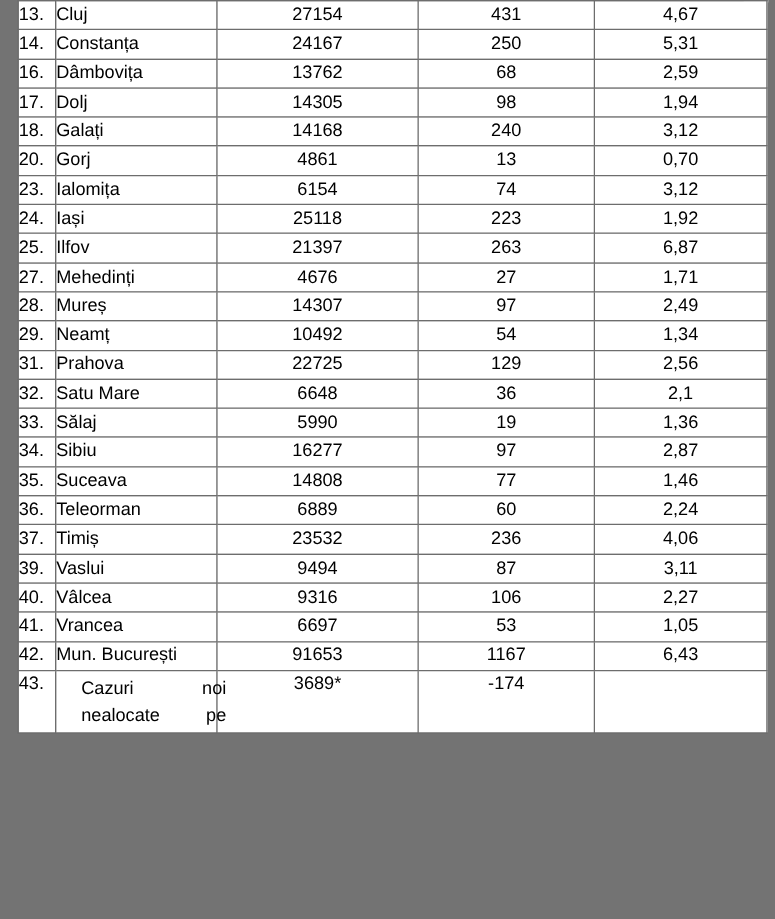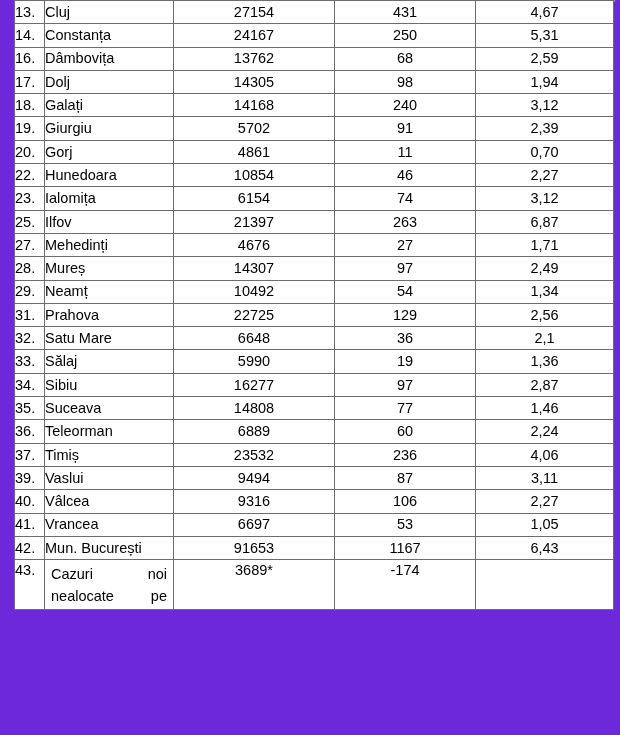--- a/index.html
+++ b/index.html
@@ -11,21 +11,21 @@
     width: 620px;
     height: 735px;
     overflow: hidden;
     font-family: "Liberation Sans", sans-serif;
     color: #000000;
   }
   .page {
     position: relative;
     width: 620px;
     height: 735px;
-    background: #6d28d9;
+    background: #737373;
   }
   .table-wrap {
     position: absolute;
     left: 14px;
     top: 0px;
     width: 599px;
   }
   table.data-table {
     border-collapse: collapse;
     table-layout: fixed;
@@ -76,20 +76,21 @@
     padding-top: 3px;
     padding-left: 6px;
     padding-right: 6px;
   }
   .jline {
     display: flex;
     justify-content: space-between;
     width: 100%;
     line-height: 1.52;
     white-space: nowrap;
+    margin-left: 14px;
   }
   .top-nick {
     position: absolute;
     left: 595px;
     top: 0px;
     width: 20px;
     height: 2px;
     background: #9a9a9a;
   }
   .top-tick {
@@ -148,46 +149,39 @@
             <td class="num">1,94</td>
           </tr>
           <tr class="row">
             <td class="idx">18.</td>
             <td class="name">Galați</td>
             <td class="num">14168</td>
             <td class="num">240</td>
             <td class="num">3,12</td>
           </tr>
           <tr class="row">
-            <td class="idx">19.</td>
-            <td class="name">Giurgiu</td>
-            <td class="num">5702</td>
-            <td class="num">91</td>
-            <td class="num">2,39</td>
-          </tr>
-          <tr class="row">
             <td class="idx">20.</td>
             <td class="name">Gorj</td>
             <td class="num">4861</td>
-            <td class="num">11</td>
+            <td class="num">13</td>
             <td class="num">0,70</td>
-          </tr>
-          <tr class="row">
-            <td class="idx">22.</td>
-            <td class="name">Hunedoara</td>
-            <td class="num">10854</td>
-            <td class="num">46</td>
-            <td class="num">2,27</td>
           </tr>
           <tr class="row">
             <td class="idx">23.</td>
             <td class="name">Ialomița</td>
             <td class="num">6154</td>
             <td class="num">74</td>
             <td class="num">3,12</td>
+          </tr>
+          <tr class="row">
+            <td class="idx">24.</td>
+            <td class="name">Iași</td>
+            <td class="num">25118</td>
+            <td class="num">223</td>
+            <td class="num">1,92</td>
           </tr>
           <tr class="row">
             <td class="idx">25.</td>
             <td class="name">Ilfov</td>
             <td class="num">21397</td>
             <td class="num">263</td>
             <td class="num">6,87</td>
           </tr>
           <tr class="row">
             <td class="idx">27.</td>

